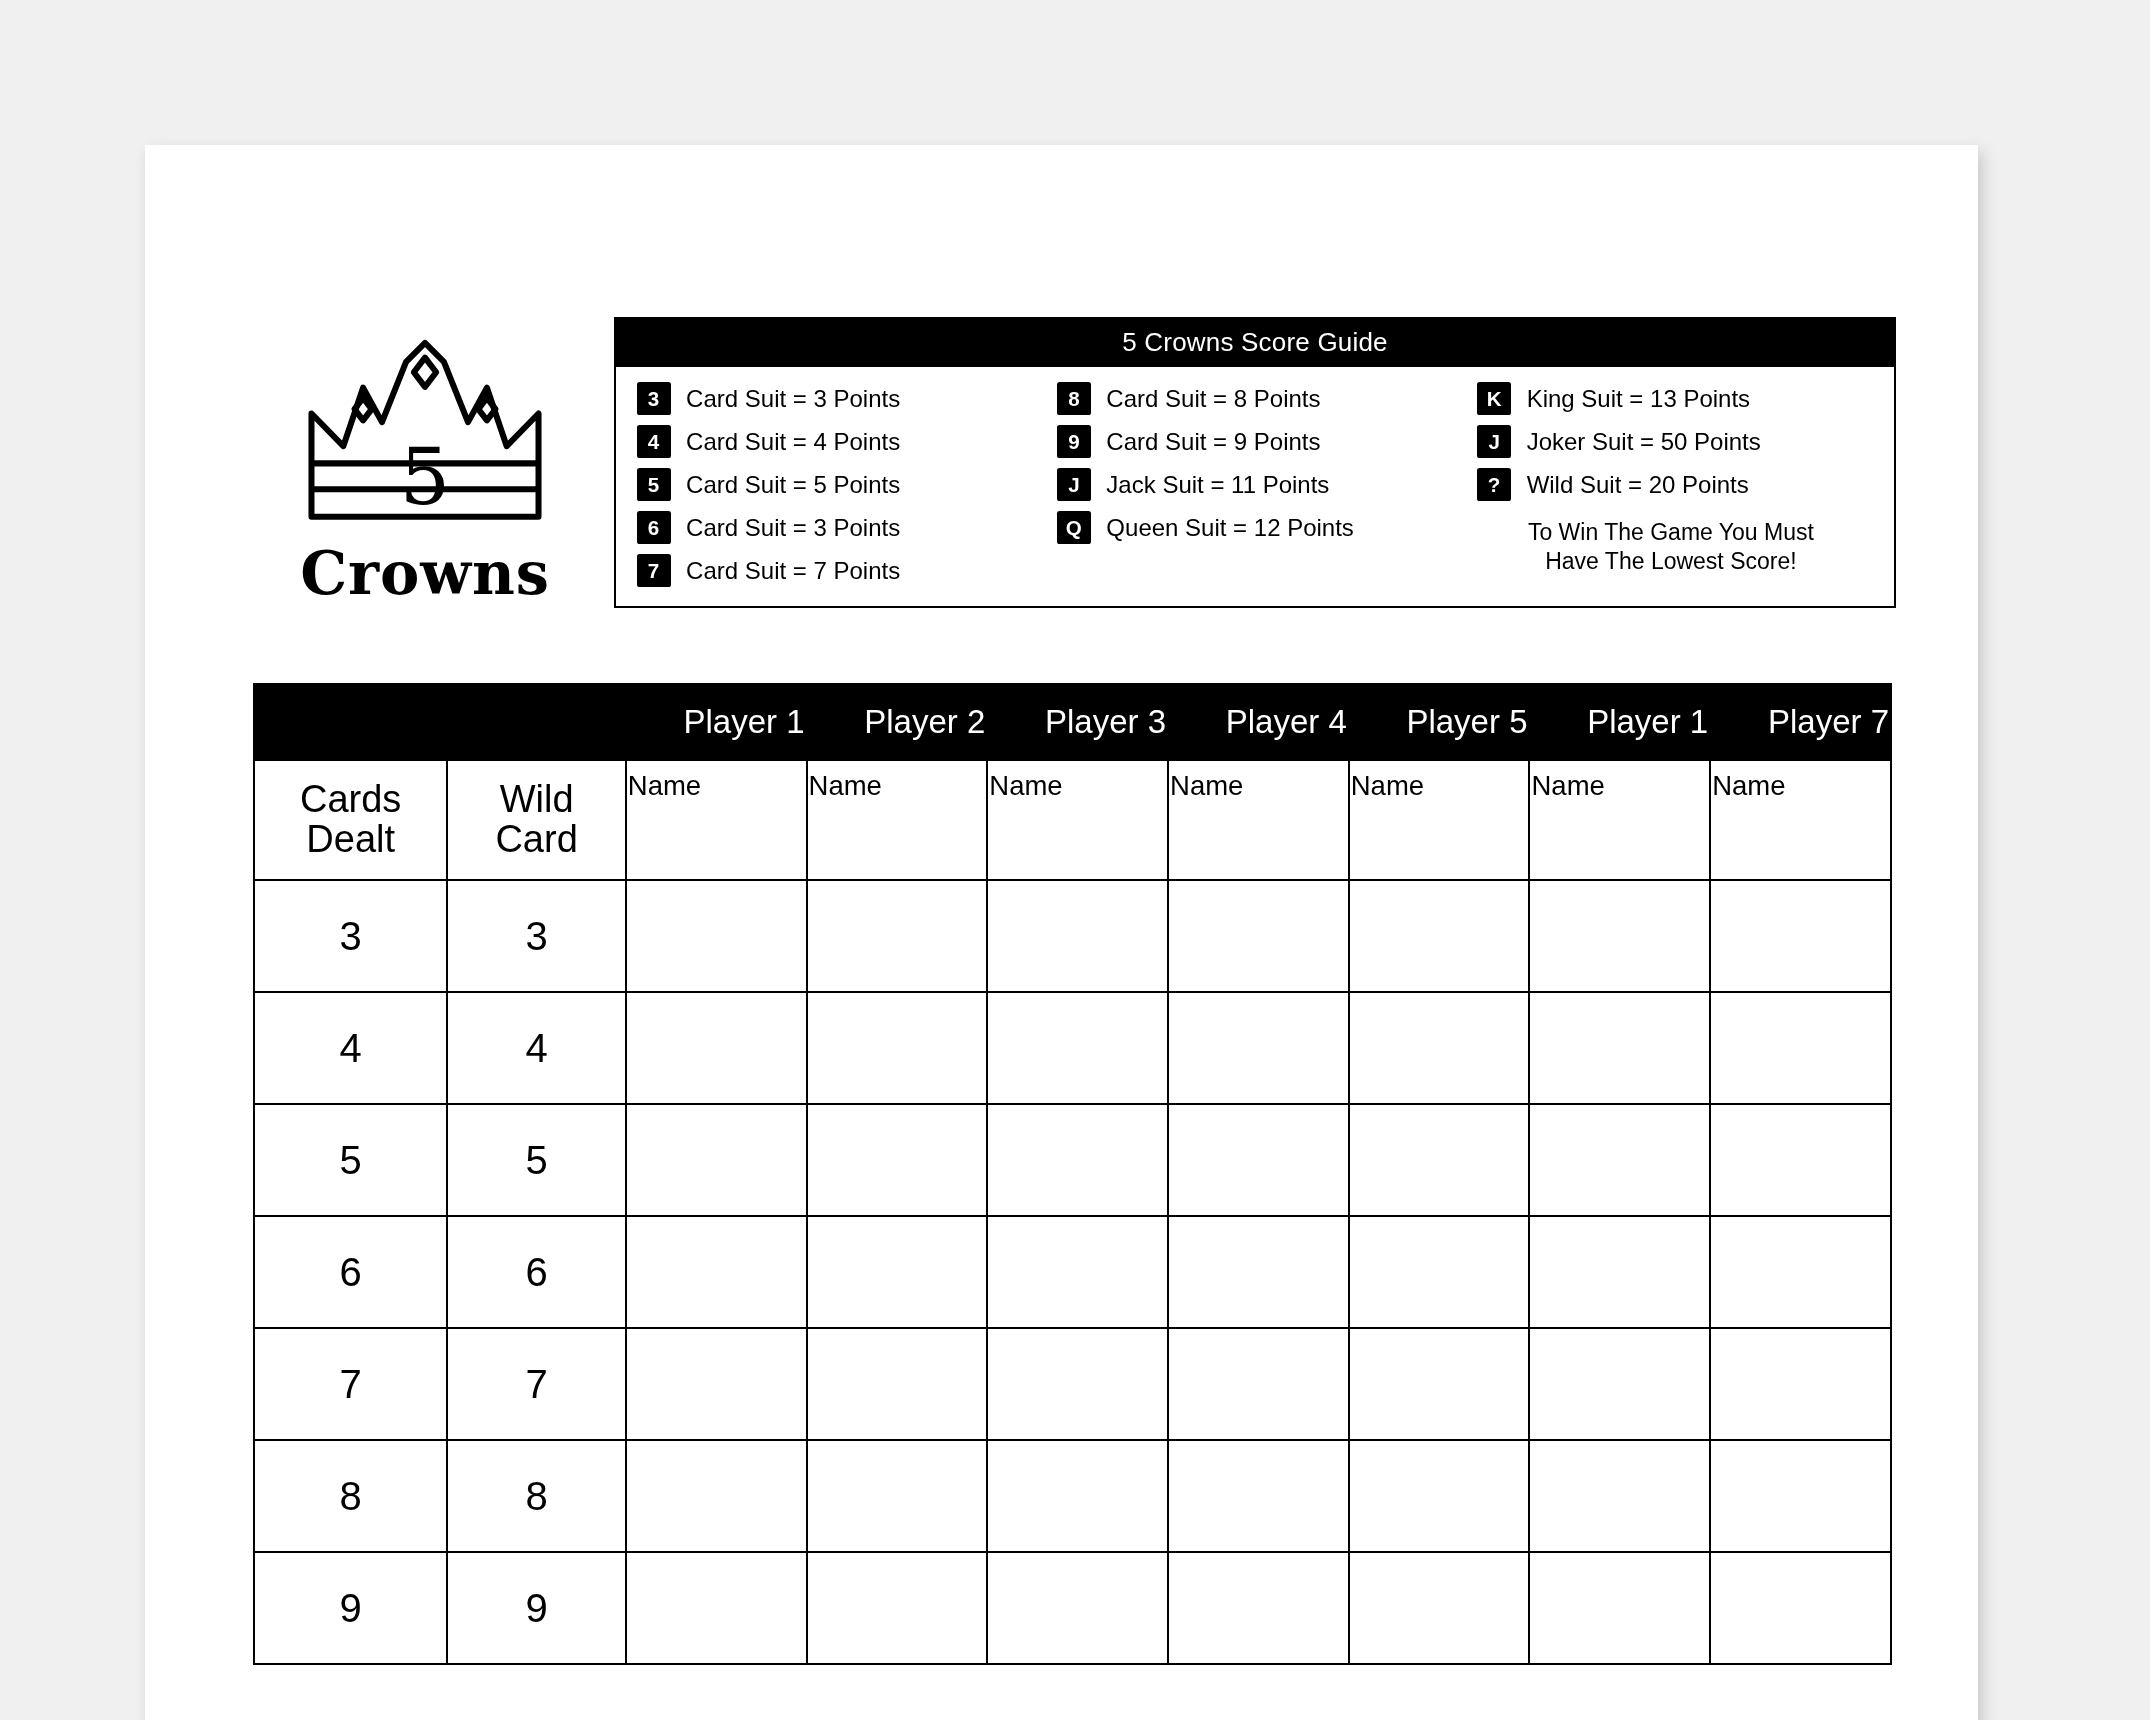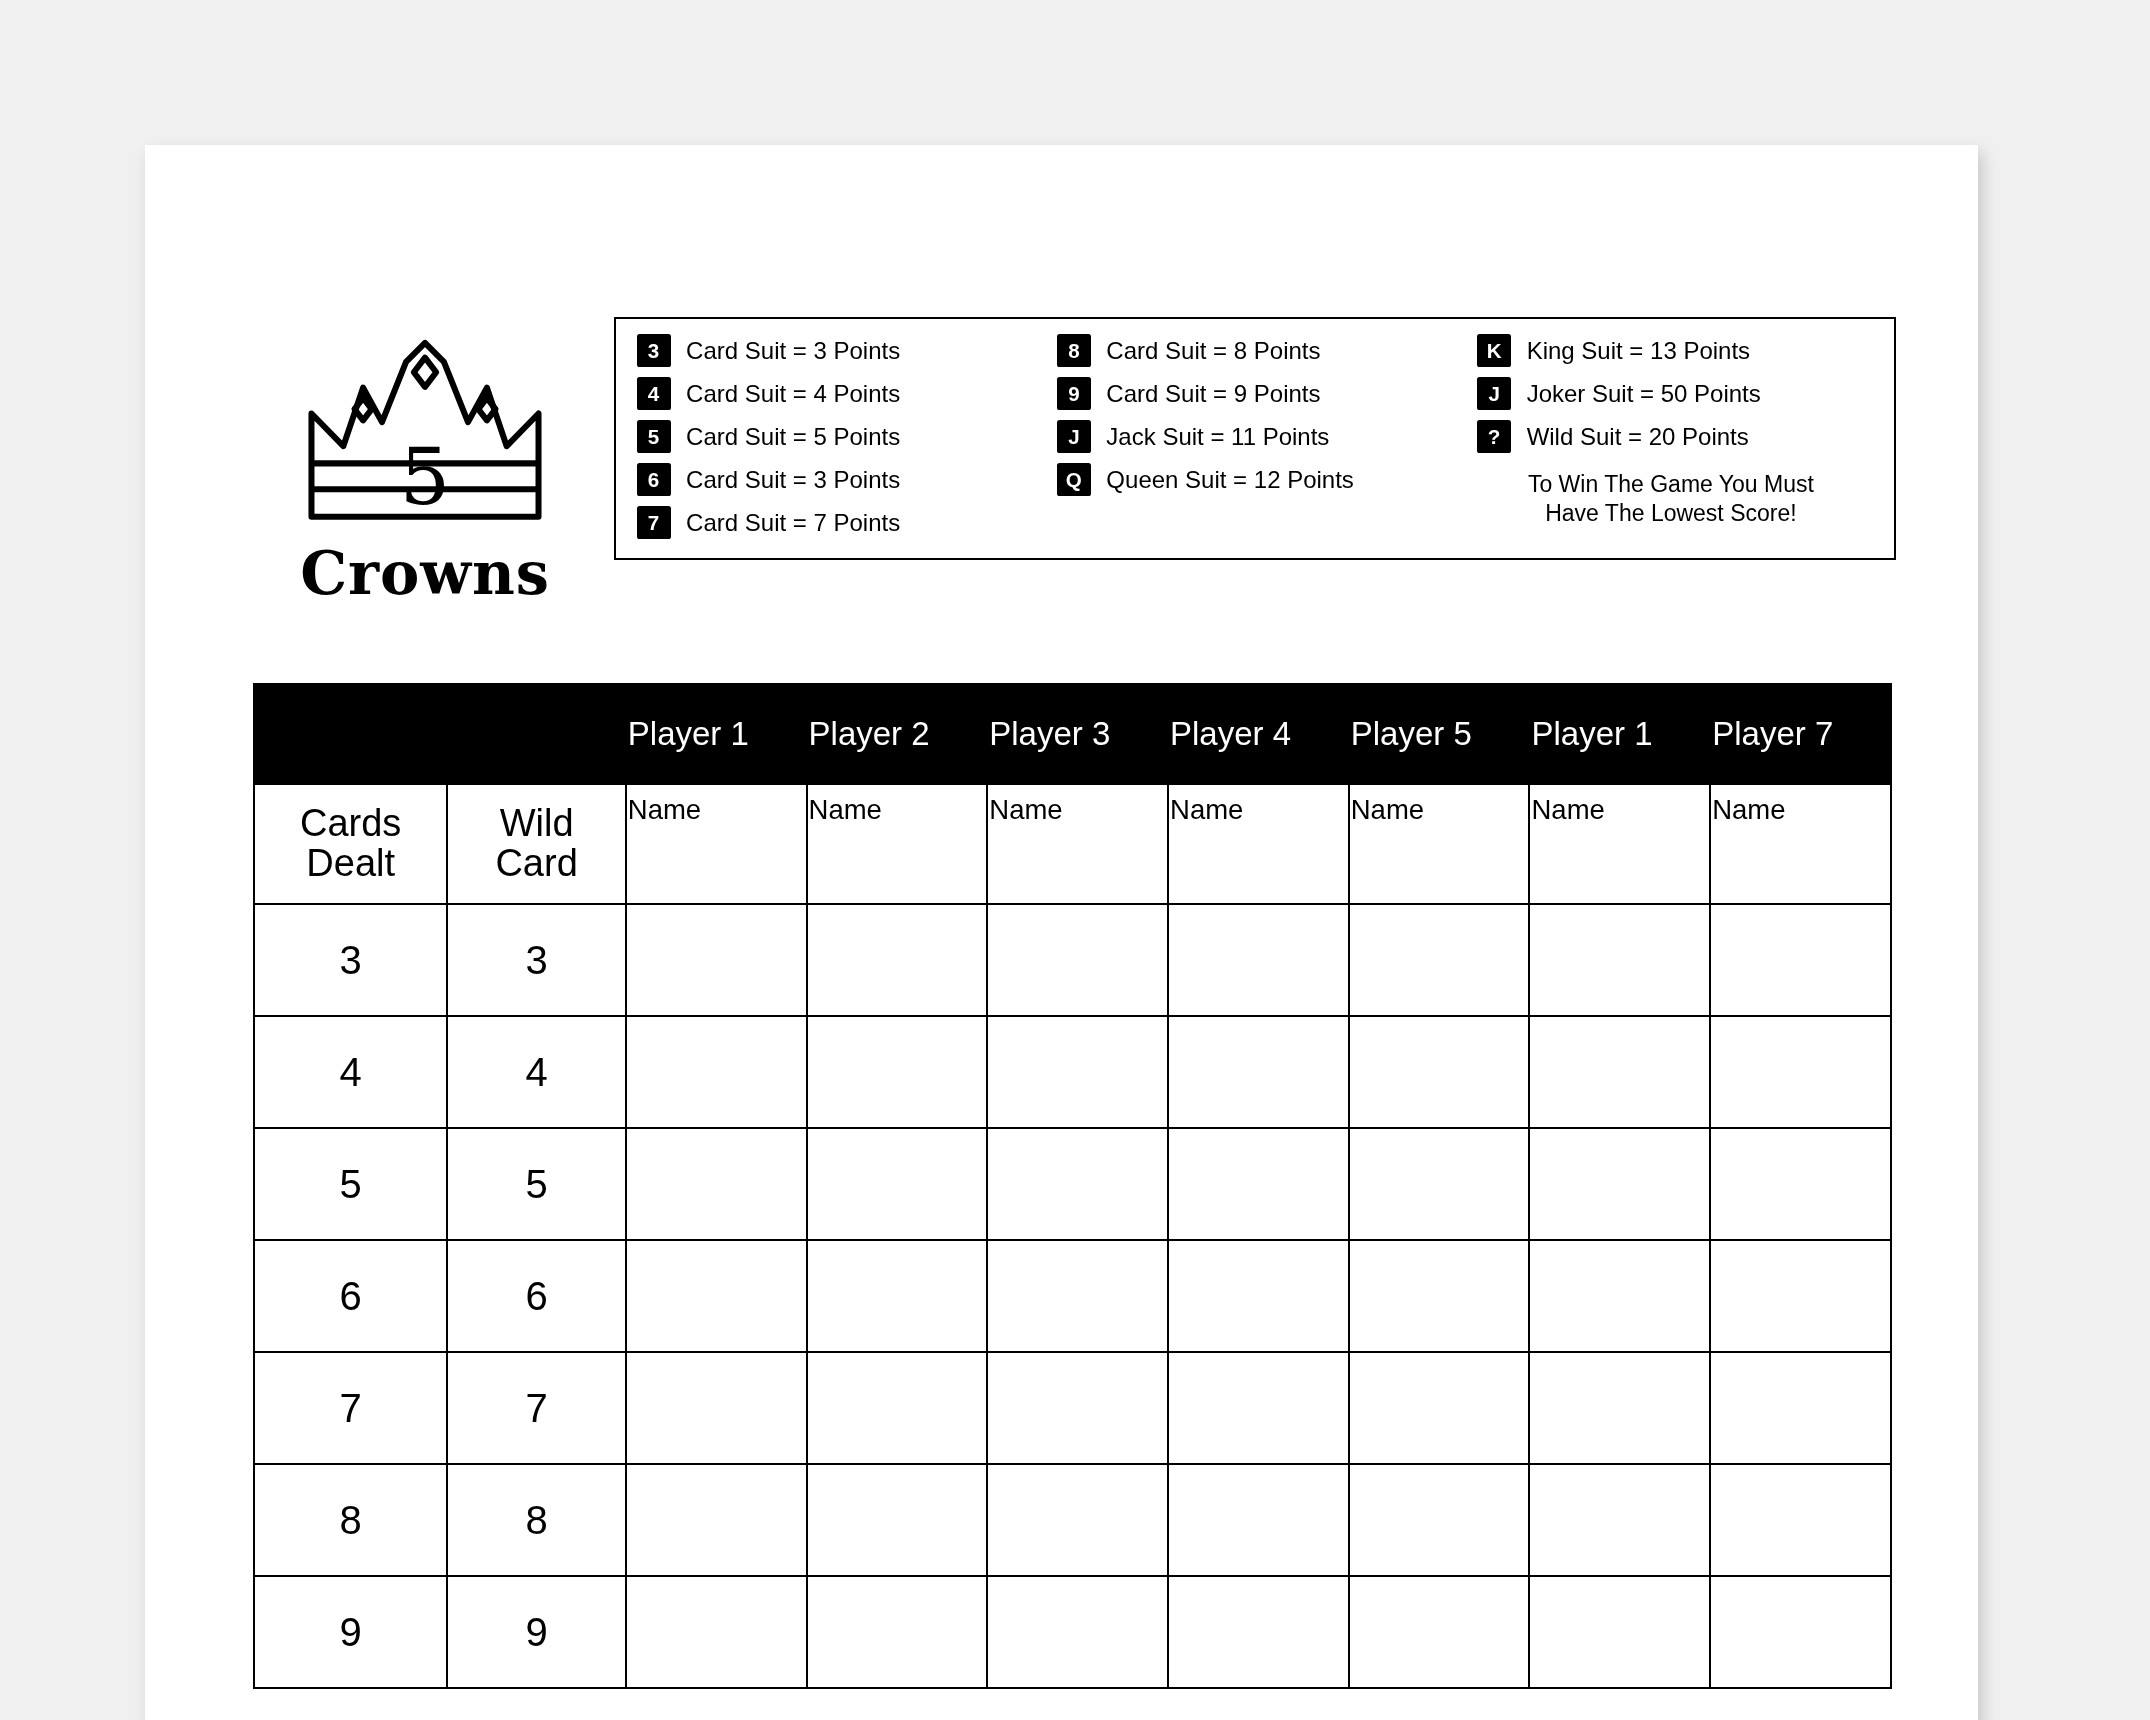--- a/index.html
+++ b/index.html
@@ -125,22 +125,22 @@
   #score-table td, #score-table th {
     border: 2.6px solid #000;
     box-sizing: border-box;
   }
   
   .player-head {
     background: #000;
     color: #fff;
     font-size: 33px;
     font-weight: normal;
-    height: 100px;
-    text-align: left;
+    height: 76px;
+    text-align: right;
     border-color: #000 !important;
   }
   .head-blank {
     background: #000;
     border-color: #000 !important;
   }
   
   .corner-cell {
     font-size: 38px;
     text-align: center;
@@ -184,20 +184,21 @@
           <polygon points="150,25 163,42 150,59 137,42"></polygon>
           <polygon points="78,72 88,85 78,98 68,85"></polygon>
           <polygon points="222,72 232,85 222,98 212,85"></polygon>
         </g>
         <text x="150" y="195" text-anchor="middle" font-family="DejaVu Serif, serif" font-size="92" fill="#000">5</text>
       </svg>
       <div id="crowns-word">Crowns</div>
     </div>
 
     <div id="score-guide">
+      <div id="guide-title">5 Crowns Score Guide</div>
       <div id="guide-body">
 
         <div class="guide-col">
           <div class="guide-row">
             <span class="card-chip">3</span>
             <span class="guide-text">Card Suit = 3 Points</span>
           </div>
           <div class="guide-row">
             <span class="card-chip">4</span>
             <span class="guide-text">Card Suit = 4 Points</span>

